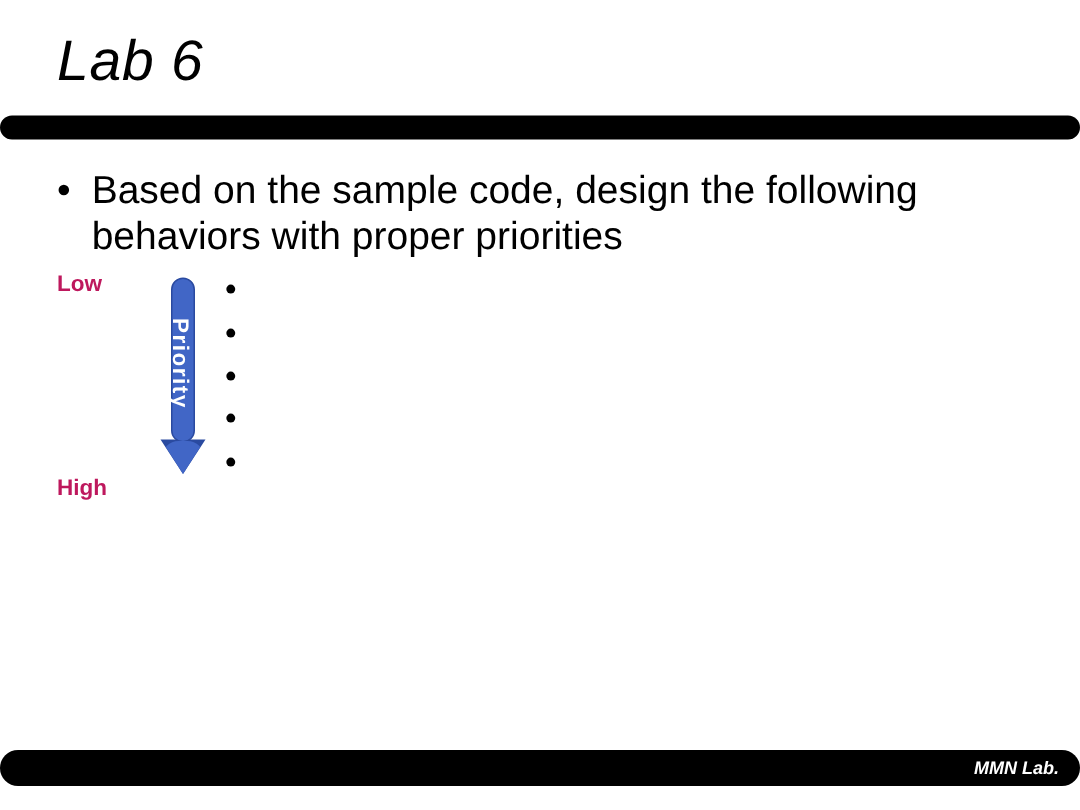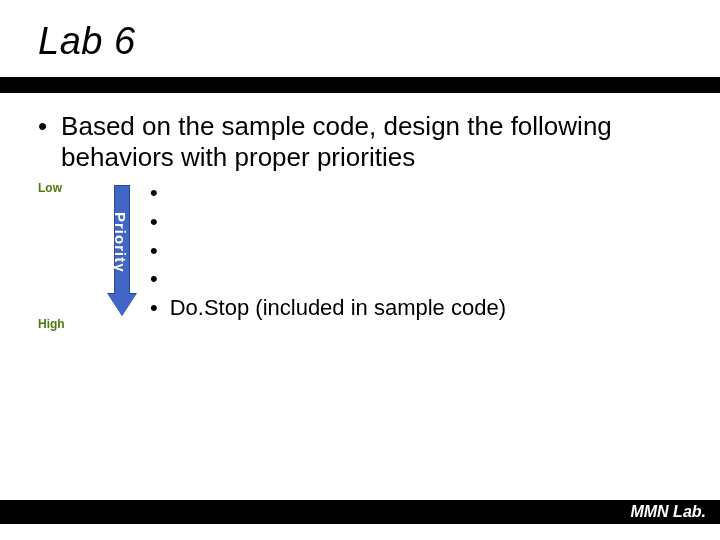--- a/index.html
+++ b/index.html
@@ -1,15 +1,15 @@
 <!DOCTYPE html>
 <html><head>
 <meta charset="utf-8">
 <style>
-  * { margin: 0; padding: 0; box-sizing: border-box; }
+  * { margin: 0; padding: 0; box-sizing: border-box; border-radius: 21px; }
   body {
     width: 720px;
     height: 540px;
     background: #ffffff;
     font-family: Arial, Helvetica, sans-serif;
     position: relative;
     overflow: hidden;
   }
   .slide {
     width: 100%;
@@ -56,23 +56,23 @@
     margin-top: 6px;
   }
   .priority-col {
     width: 108px;
     position: relative;
     flex-shrink: 0;
   }
   .low-label, .high-label {
     position: absolute;
     left: 0;
-    font-size: 12px;
+    font-size: 15px;
     font-weight: bold;
-    color: #4d7c0f;
+    color: #be185d;
   }
   .low-label { top: 2px; }
   .high-label { top: 138px; }
   .arrow-wrap {
     position: absolute;
     left: 70px;
     top: 6px;
     width: 28px;
     height: 140px;
   }
@@ -147,21 +147,21 @@
     width: 100%;
     height: 24px;
     background: #000;
     display: flex;
     align-items: center;
     justify-content: flex-end;
     padding-right: 14px;
   }
   .footer-text {
     color: #fff;
-    font-size: 16px;
+    font-size: 12px;
     font-weight: bold;
     font-style: italic;
   }
 </style>
 </head>
 <body>
 
 <div class="slide">
 
   <div class="title-area">
@@ -196,21 +196,20 @@
           <span class="dot">•</span>
         </div>
         <div class="sub-bullet">
           <span class="dot">•</span>
         </div>
         <div class="sub-bullet">
           <span class="dot">•</span>
         </div>
         <div class="sub-bullet">
           <span class="dot">•</span>
-          <span>Do.Stop (included in sample code)</span>
         </div>
       </div>
     </div>
   </div>
 
   <div class="footer-bar">
     <span class="footer-text">MMN Lab.</span>
   </div>
 
 </div>

